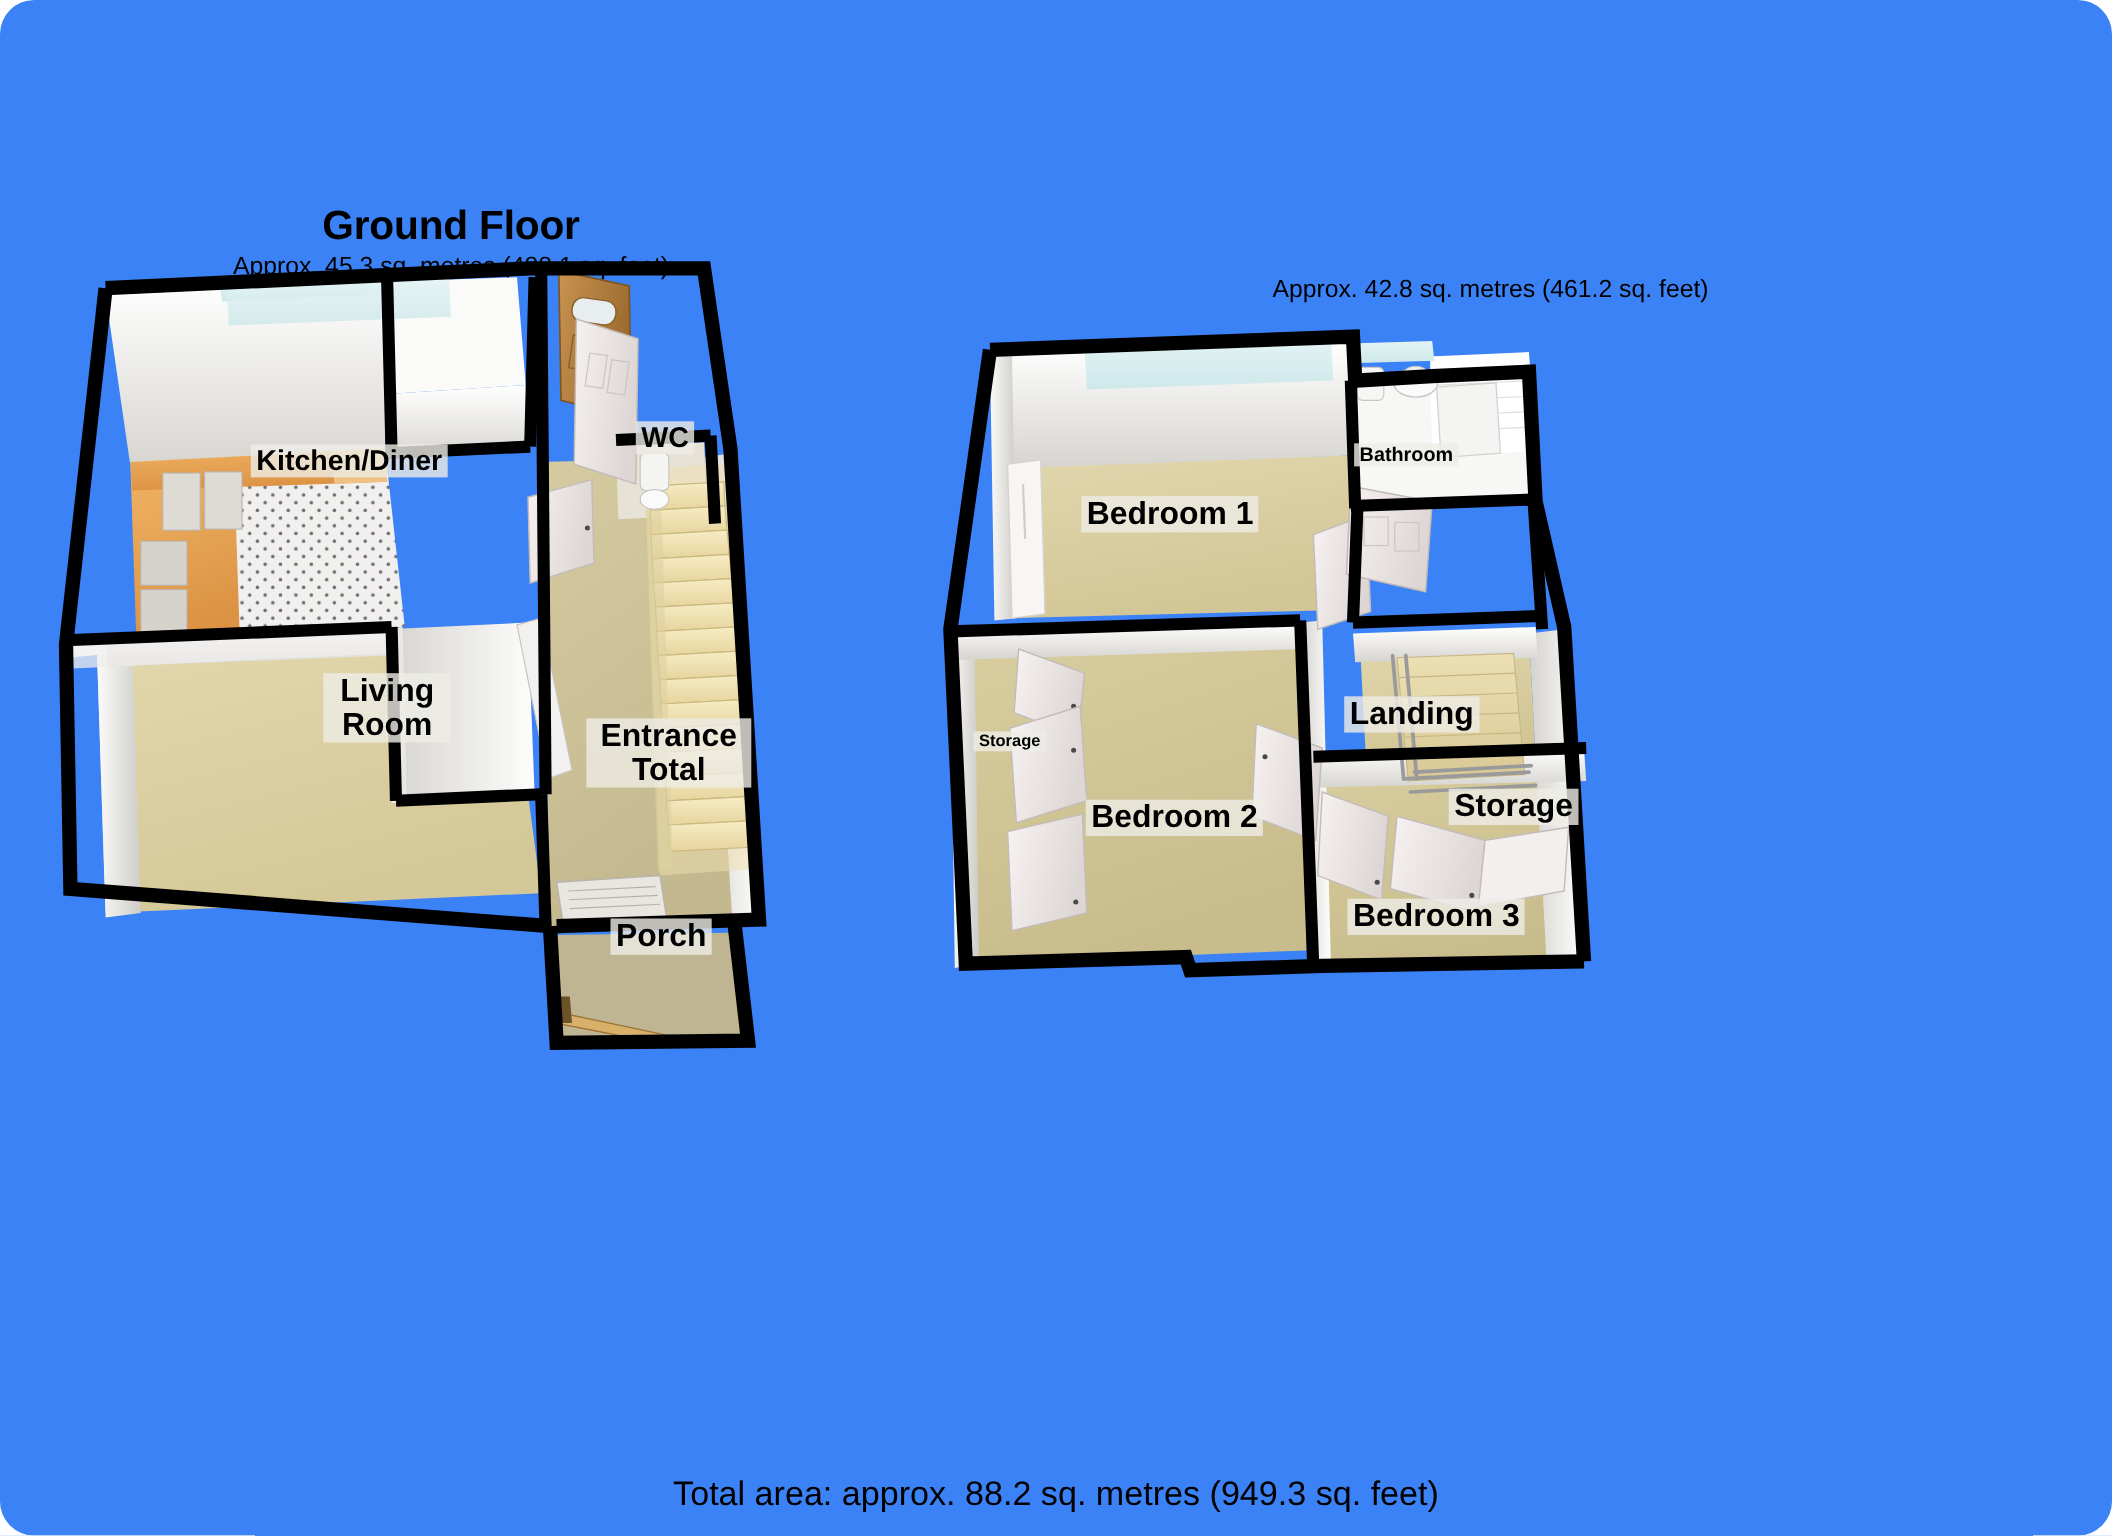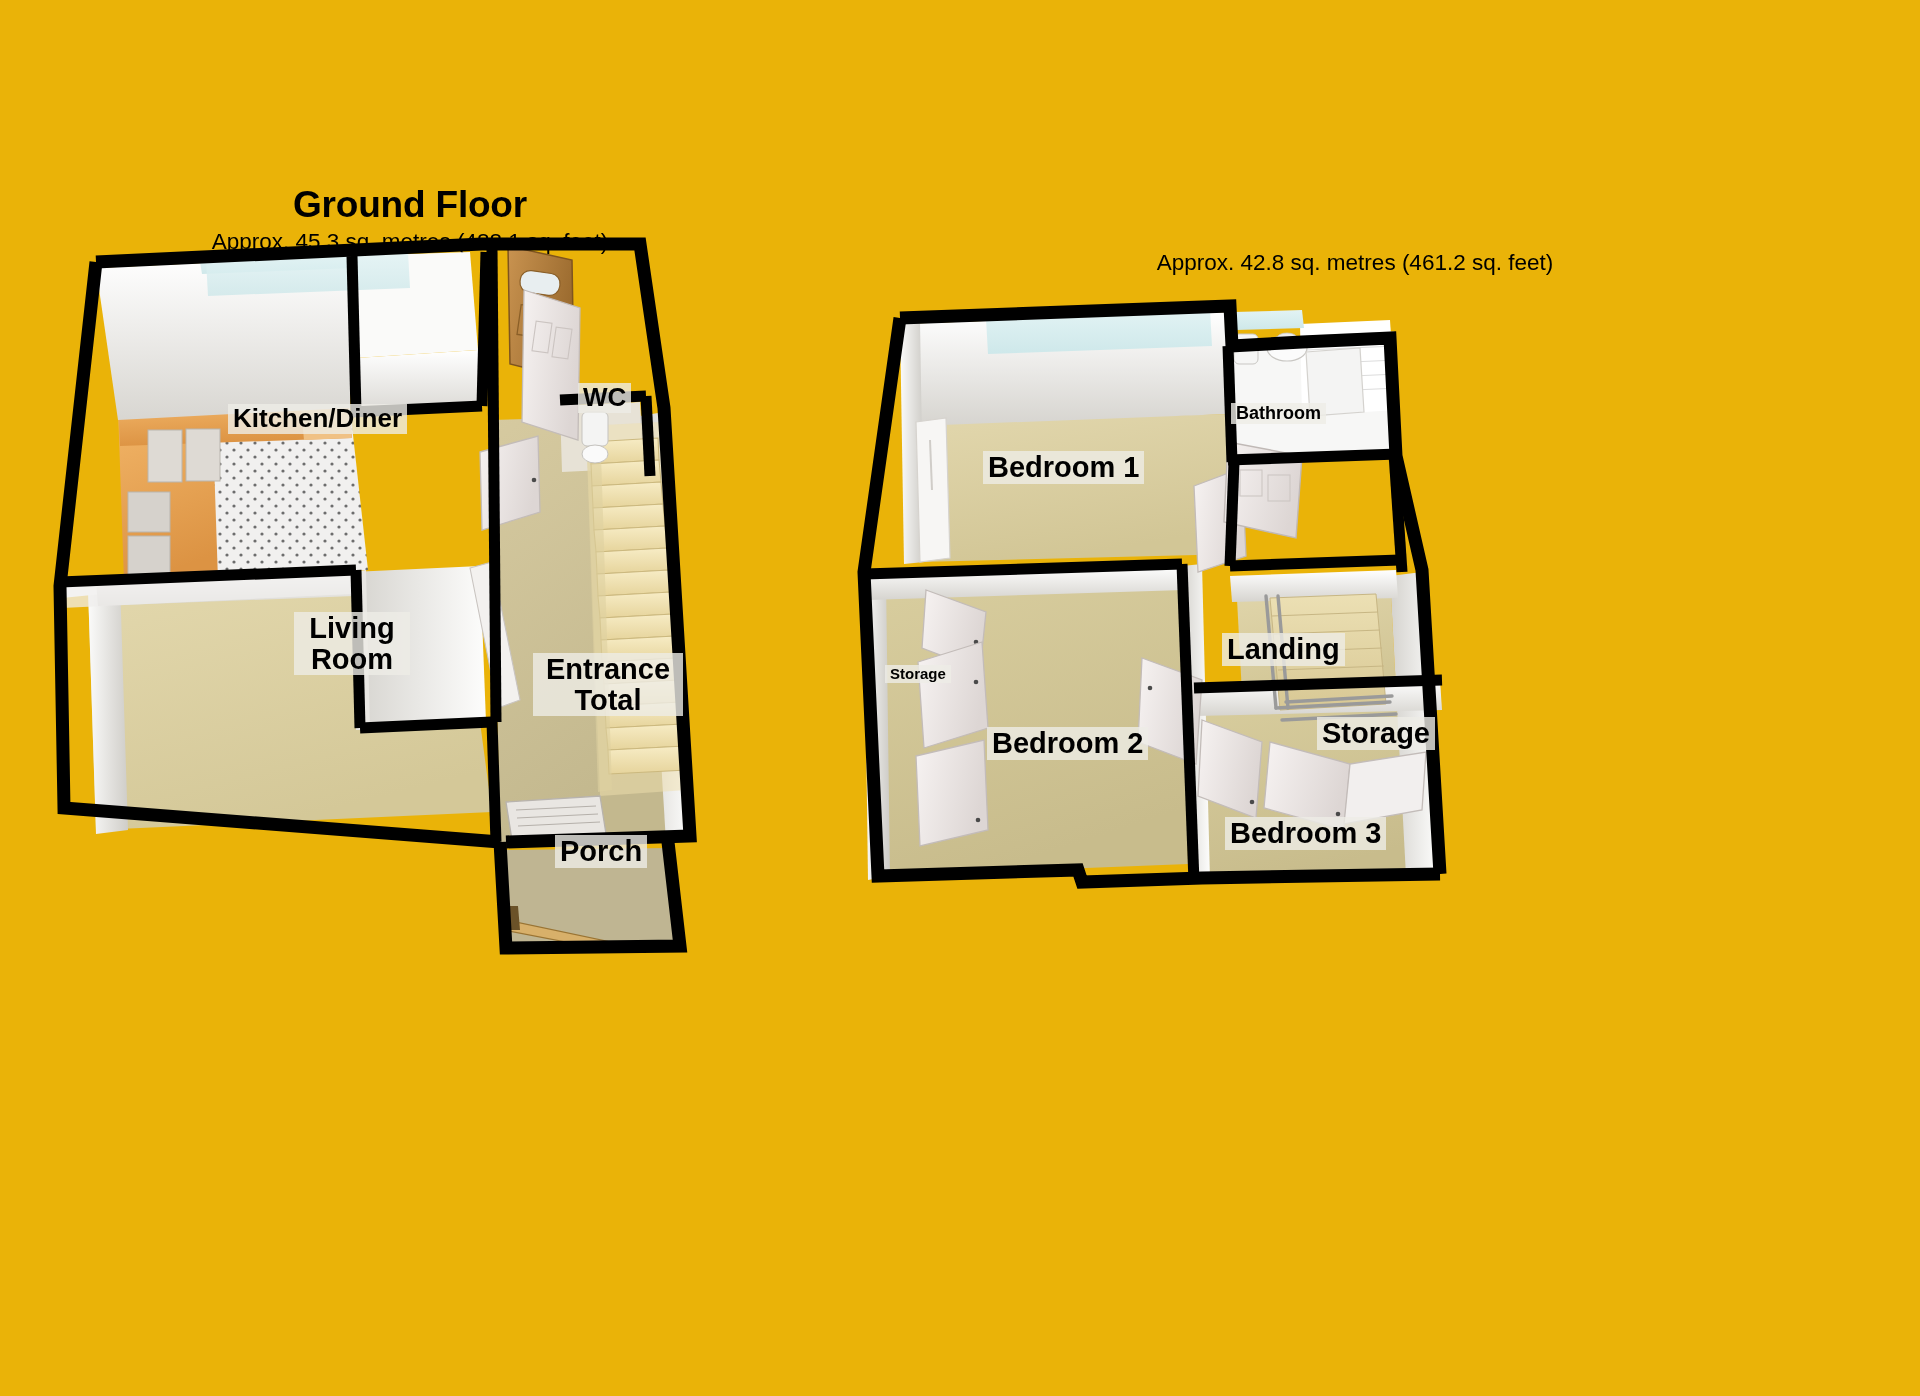--- a/index.html
+++ b/index.html
@@ -10,21 +10,22 @@
   body {
     width: 1920px;
     height: 1396px;
     font-family: "Liberation Sans", sans-serif;
     position: relative;
     overflow: hidden;
   }
   #page {
     position: absolute;
     inset: 0;
-    background: #eab308;
+    background: #3b82f6;
+    border-radius: 31px;
   }
 
   
   .floor-heading {
     position: absolute;
     text-align: center;
     color: #000000;
   }
   .floor-heading .title {
     font-size: 37px;
@@ -421,14 +422,15 @@
   </svg>
 
   <div class="room-label rl-lg" style="left:983px; top:451px;">Bedroom 1</div>
   <div class="room-label rl-sm" style="left:1231px; top:403px;">Bathroom</div>
   <div class="room-label rl-lg" style="left:955px; top:727px;margin-left:32px;">Bedroom 2</div>
   <div class="room-label rl-xs" style="left:885px; top:665px;">Storage</div>
   <div class="room-label rl-lg" style="left:1222px; top:633px;">Landing</div>
   <div class="room-label rl-lg" style="left:1317px; top:717px;">Storage</div>
   <div class="room-label rl-lg" style="left:1225px; top:817px;text-align:center;">Bedroom 3</div>
 
+  <div id="total-area">Total area: approx. 88.2 sq. metres (949.3 sq. feet)</div>
 
 </div>
 
 </body></html>

